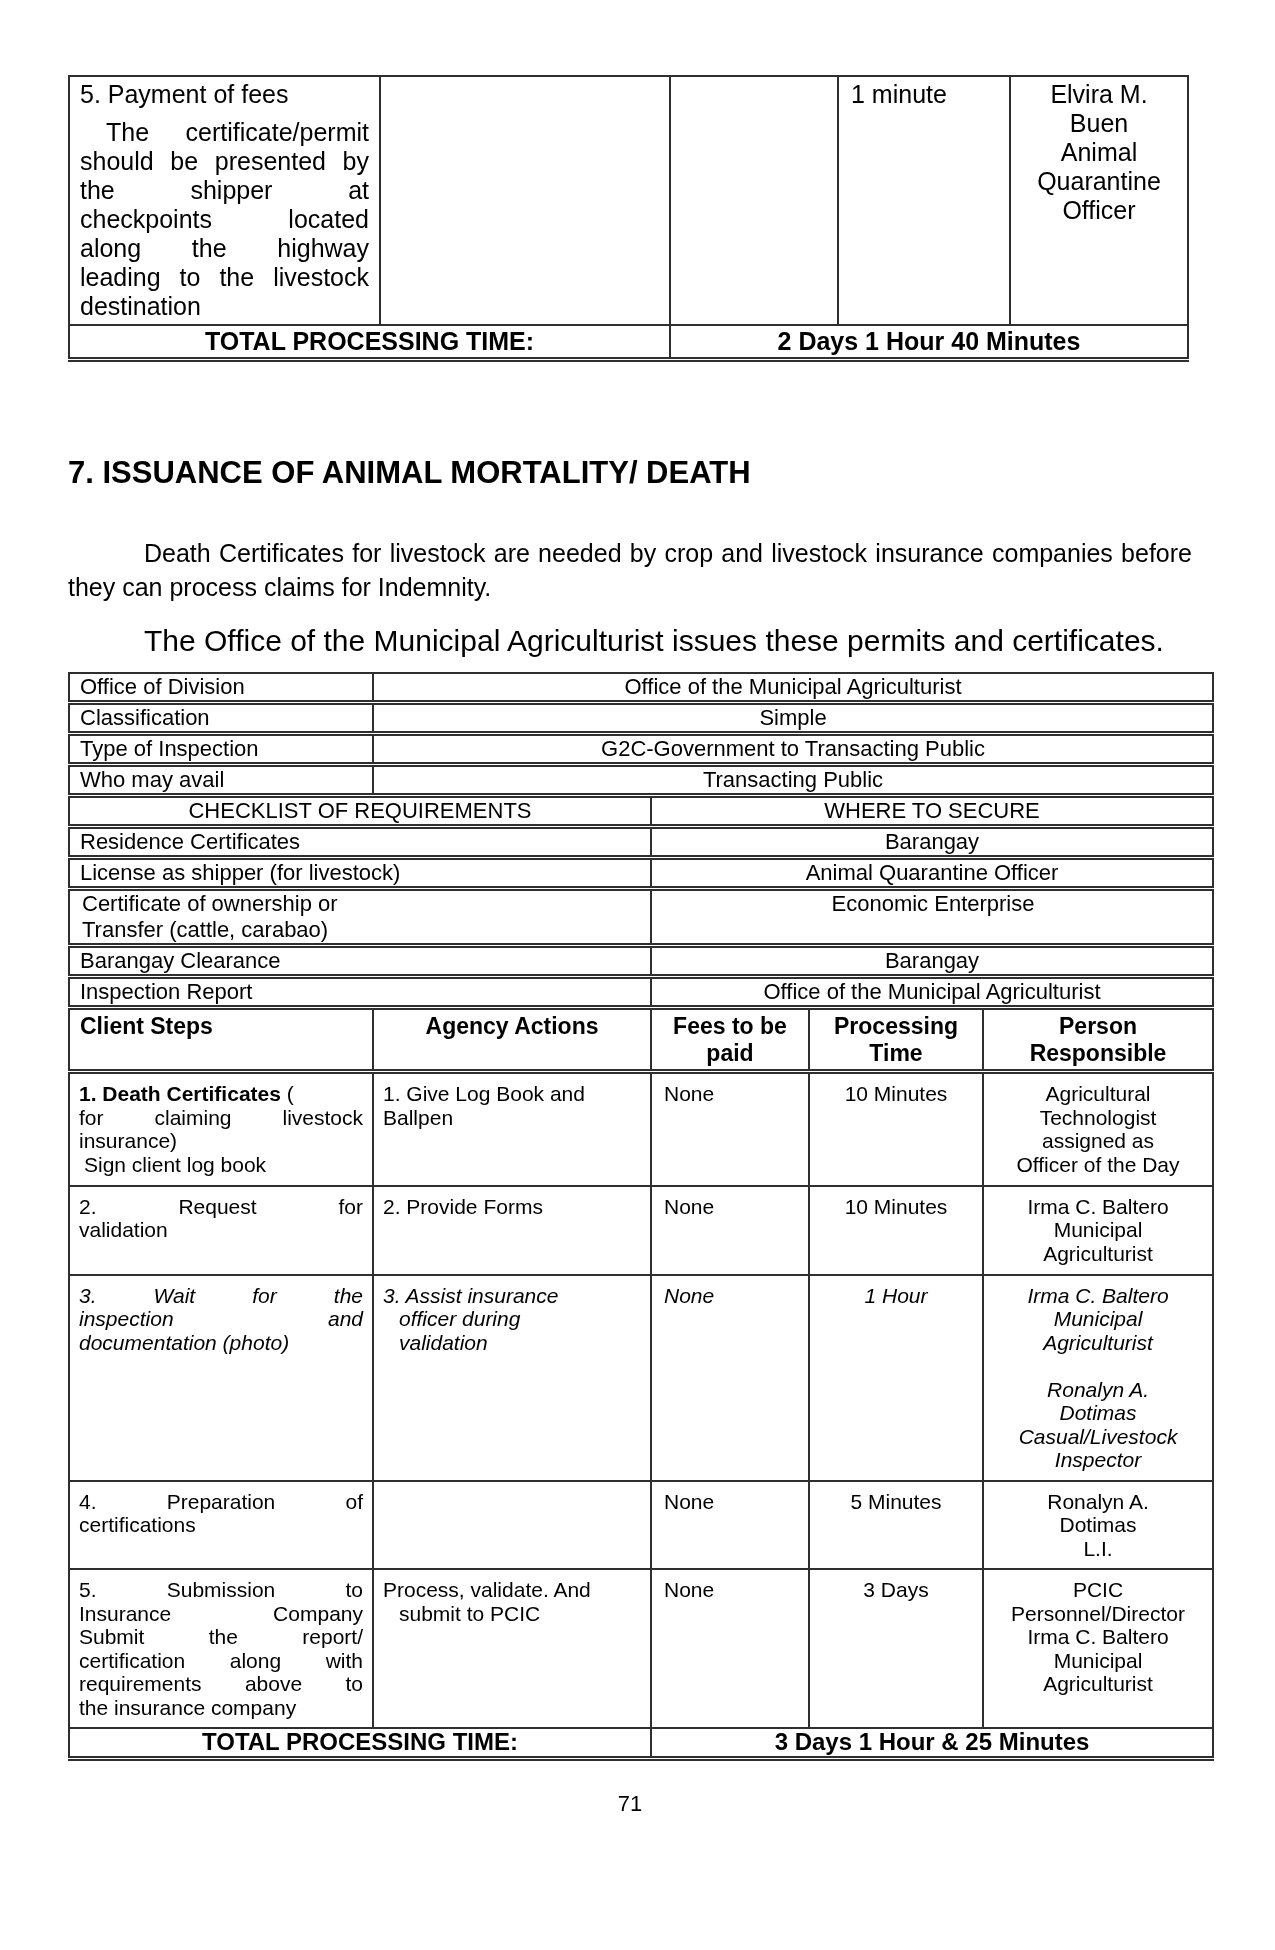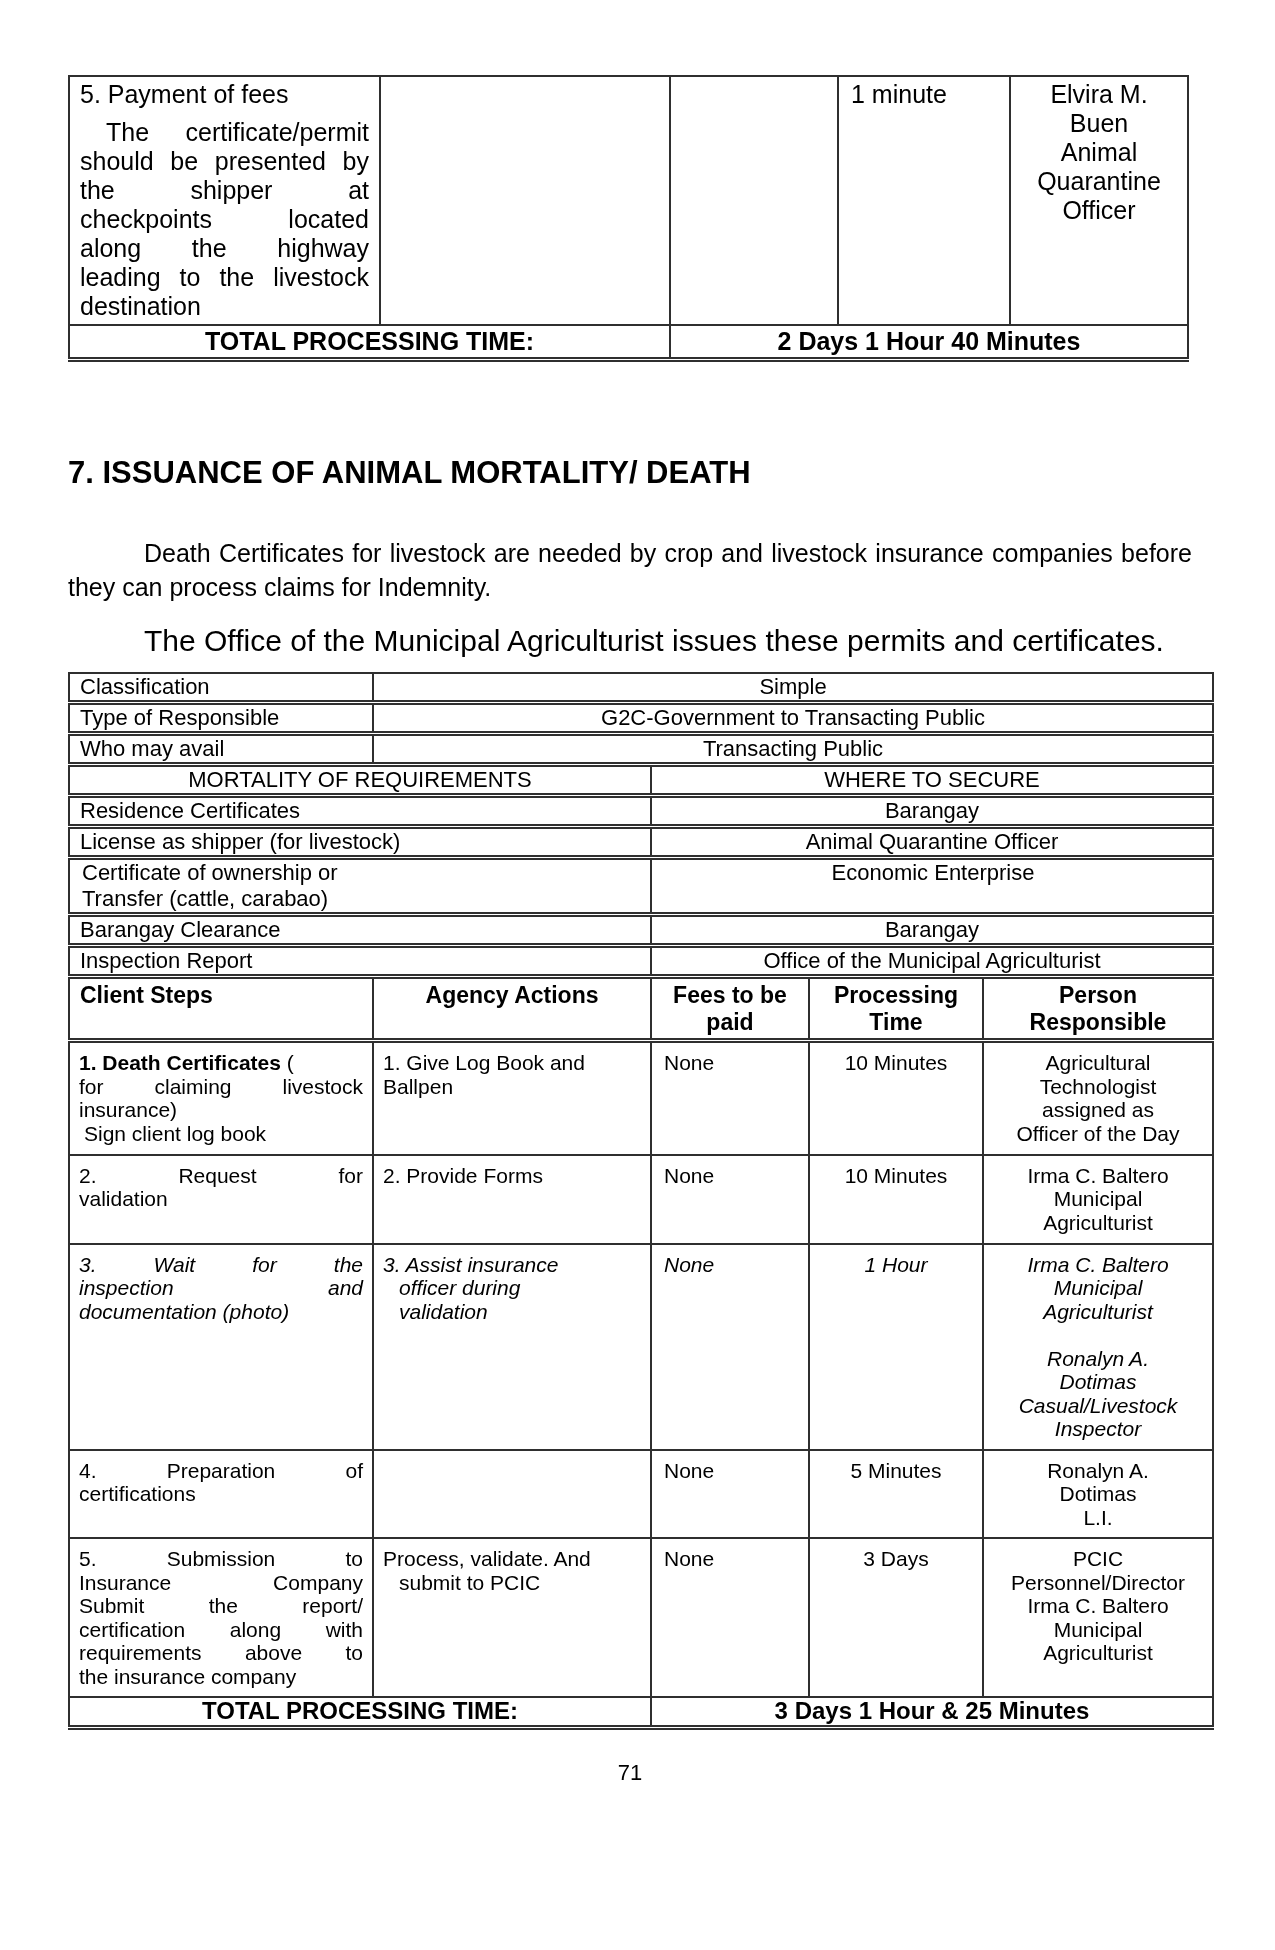--- a/index.html
+++ b/index.html
@@ -124,35 +124,39 @@
   <table class="tableB">
     <colgroup>
         <col style="width:304px">
         <col style="width:278px">
         <col style="width:158px">
         <col style="width:174px">
         <col style="width:230px">
       </colgroup>
 
     <tbody>
+        <tr class="info-row dbl">
+      <td class="mid">Office of Division</td>
+      <td colspan="4" class="ctr mid">Office of the Municipal Agriculturist</td>
+    </tr>
     <tr class="info-row dbl">
       <td class="mid">Classification</td>
       <td colspan="4" class="ctr mid">Simple</td>
     </tr>
     <tr class="info-row dbl">
-      <td class="mid">Type of Responsible</td>
+      <td class="mid">Type of Inspection</td>
       <td colspan="4" class="ctr mid">G2C-Government to Transacting Public</td>
     </tr>
     <tr class="info-row dbl">
       <td class="mid">Who may avail</td>
       <td colspan="4" class="ctr mid">Transacting Public</td>
     </tr>
 
     <tr class="chk-row dbl">
-      <td colspan="2" class="ctr mid">MORTALITY OF REQUIREMENTS</td>
+      <td colspan="2" class="ctr mid">CHECKLIST OF REQUIREMENTS</td>
       <td colspan="3" class="ctr mid">WHERE TO SECURE</td>
     </tr>
 
     <tr class="req-row dbl">
       <td colspan="2" class="mid">Residence Certificates</td>
       <td colspan="3" class="ctr mid">Barangay</td>
     </tr>
     <tr class="req-row dbl">
       <td colspan="2" class="mid">License as shipper (for livestock)</td>
       <td colspan="3" class="ctr mid">Animal Quarantine Officer</td>

